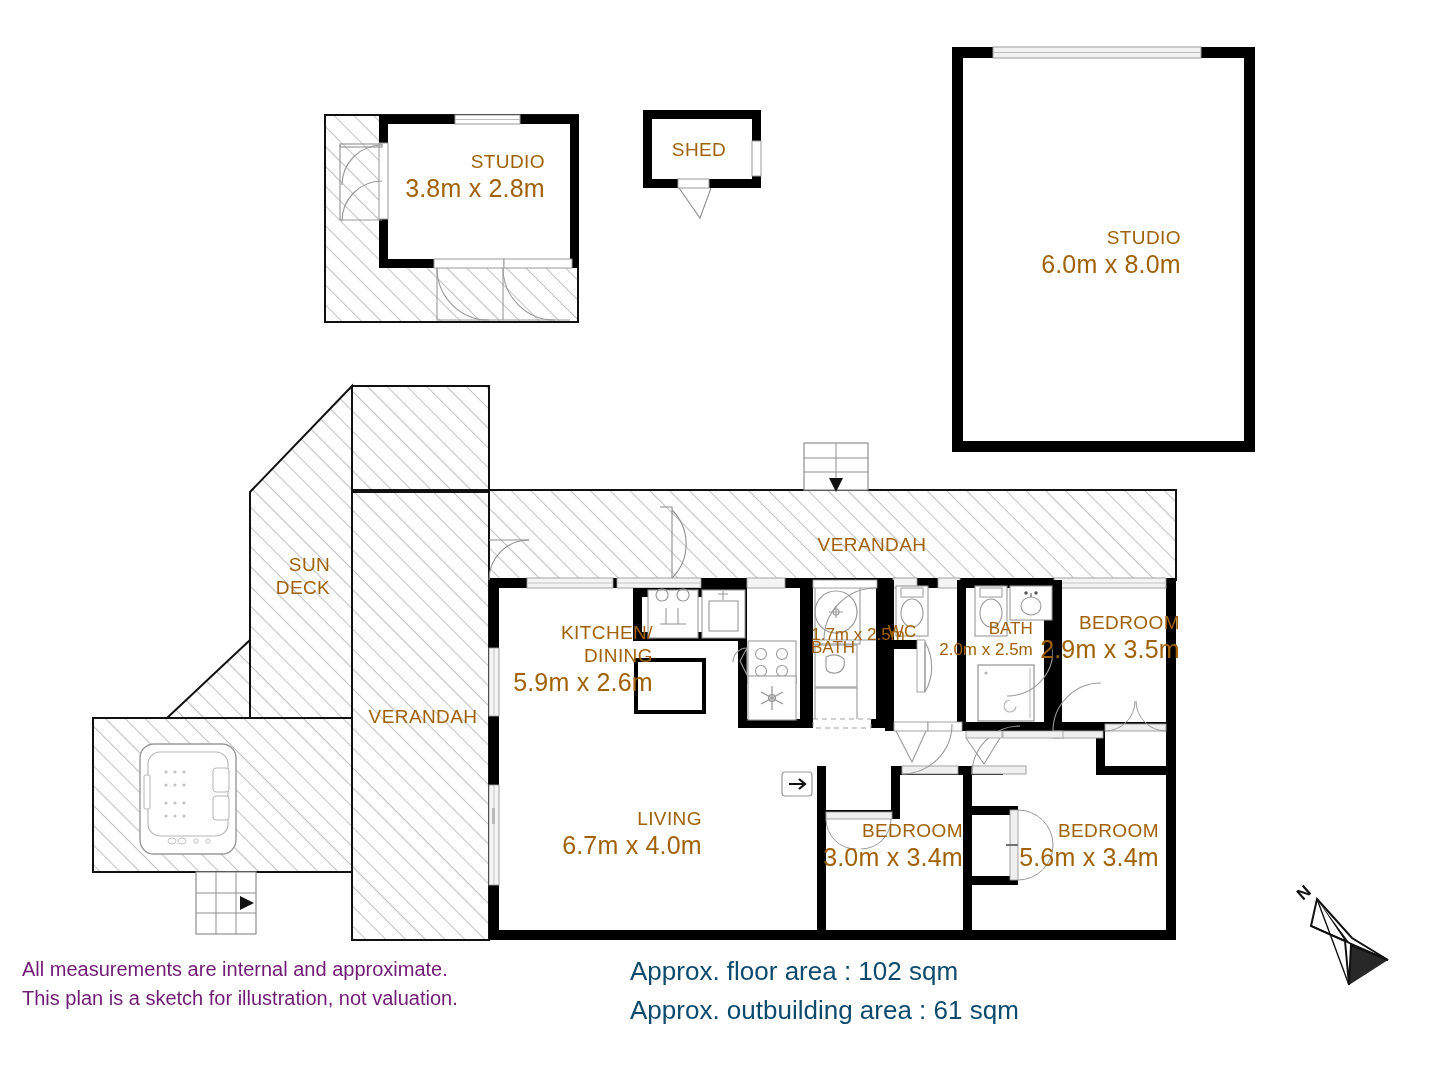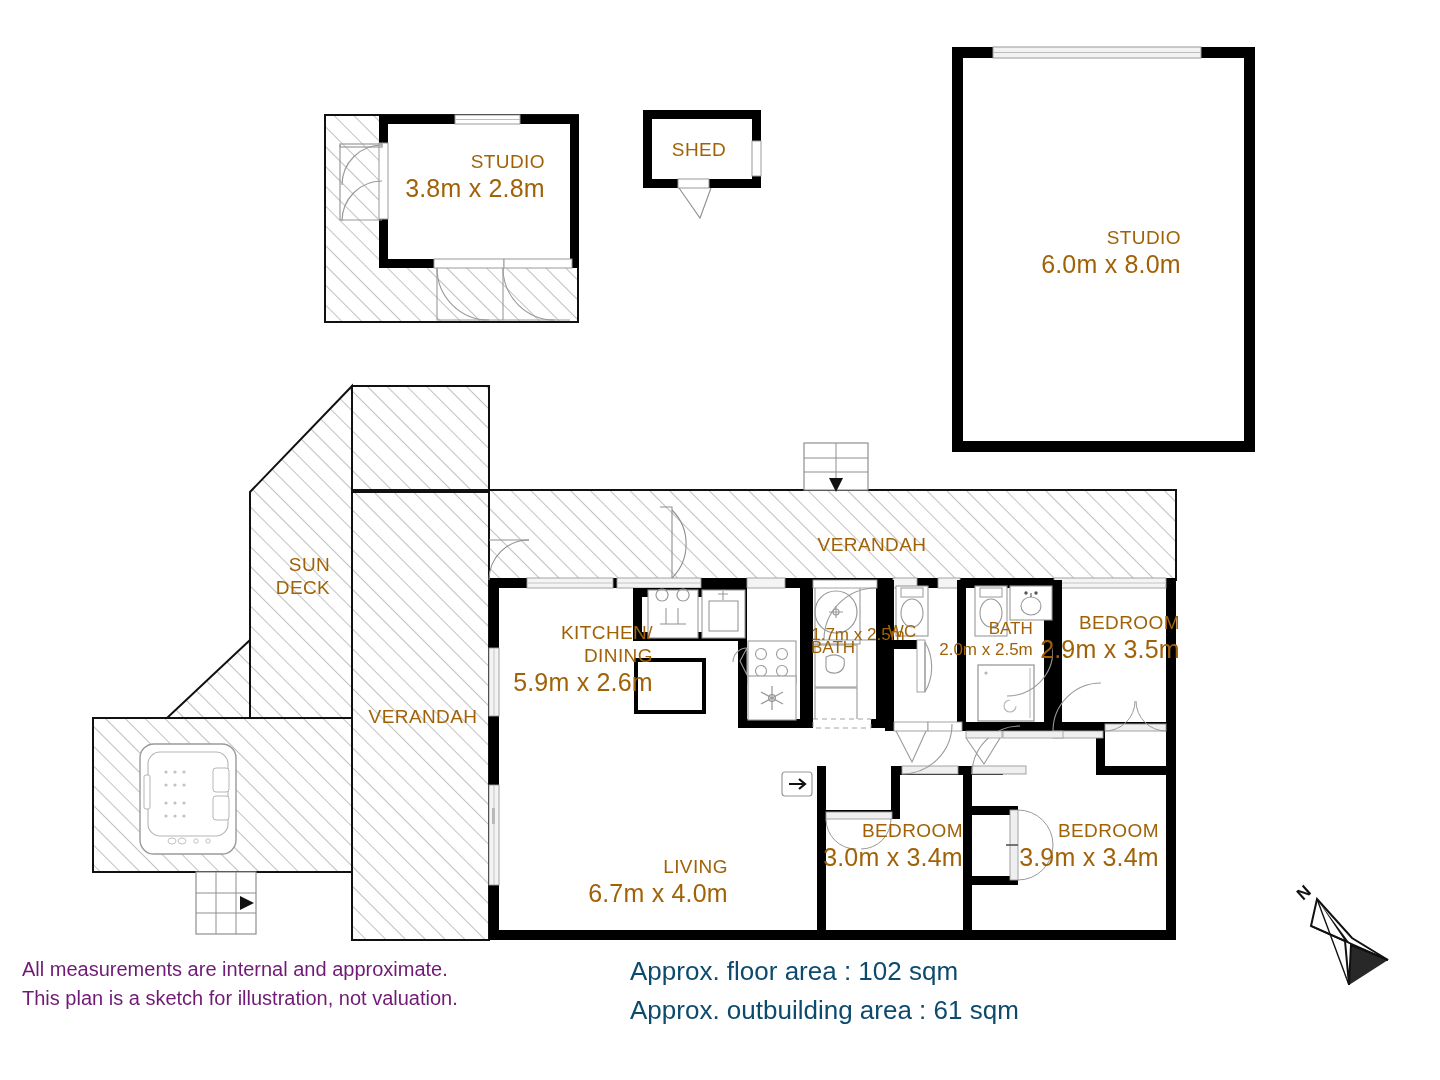--- a/index.html
+++ b/index.html
@@ -400,21 +400,21 @@
     <div class="room-name">SUN</div>
     <div class="room-name">DECK</div>
   </div>
 
   <div class="lbl ctr" style="left:583px;top:659px;">
     <div class="room-name">KITCHEN/</div>
     <div class="room-name">DINING</div>
     <div class="room-dim">5.9m x 2.6m</div>
   </div>
 
-  <div class="lbl ctr" style="left:658px;top:834px;margin-top:48px;">
+  <div class="lbl ctr" style="left:632px;top:834px;">
     <div class="room-name">LIVING</div>
     <div class="room-dim">6.7m x 4.0m</div>
   </div>
 
   <div class="lbl ctr rot90" style="left:833px;top:648px;">
     <span class="small-room">BATH</span>
   </div>
   <div class="lbl ctr rot90" style="left:858px;top:635px;">
     <span class="small-room">1.7m x 2.5m</span>
   </div>
@@ -433,21 +433,21 @@
     <div class="room-dim">2.9m x 3.5m</div>
   </div>
 
   <div class="lbl ctr" style="left:893px;top:846px;">
     <div class="room-name">BEDROOM</div>
     <div class="room-dim">3.0m x 3.4m</div>
   </div>
 
   <div class="lbl ctr" style="left:1089px;top:846px;">
     <div class="room-name">BEDROOM</div>
-    <div class="room-dim">3.9m x 3.4m</div>
+    <div class="room-dim">5.6m x 3.4m</div>
   </div>
 
   <div class="foot" style="left:22px;top:955px;">
     <div>All measurements are internal and approximate.</div>
     <div>This plan is a sketch for illustration, not valuation.</div>
   </div>
 
   <div class="area" style="left:630px;top:952px;">
     <div>Approx. floor area : 102 sqm</div>
     <div>Approx. outbuilding area : 61 sqm</div>

